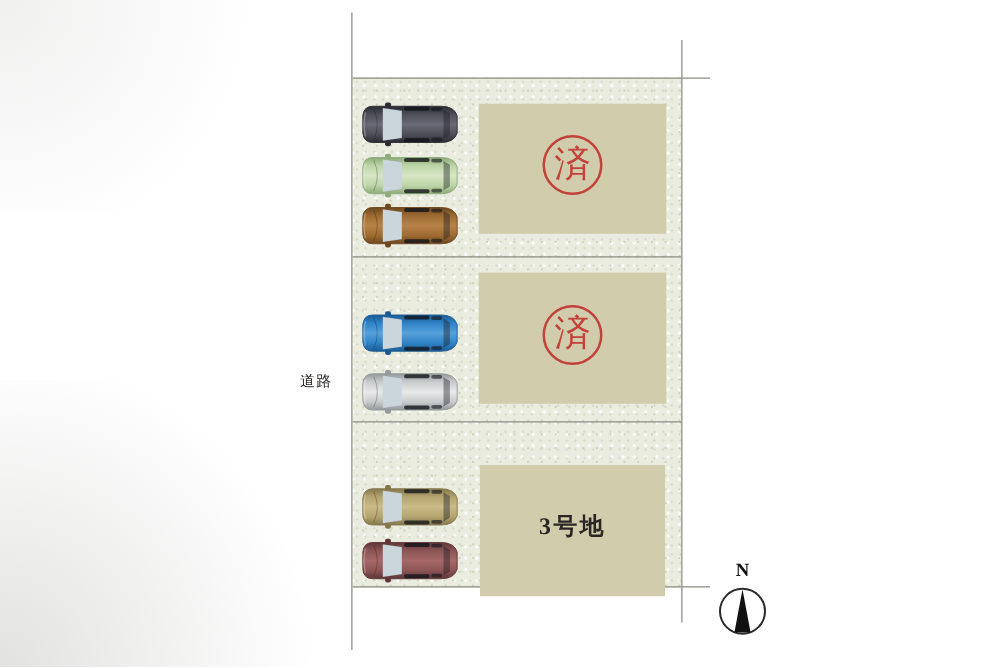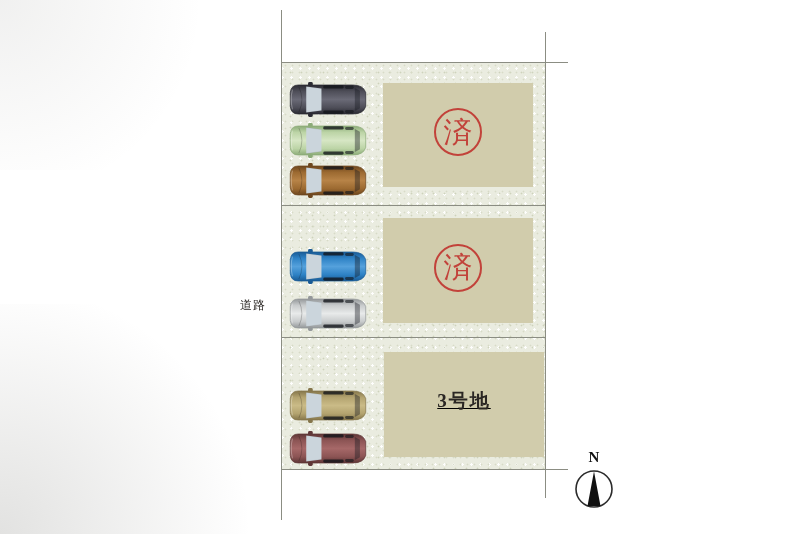--- a/index.html
+++ b/index.html
@@ -73,21 +73,21 @@
 
   <div class="road-label">道路</div>
 
   <div id="lots">
       <div class="pad" style="left: 383px; top: 83px; width: 150px; height: 104px;">
         <div class="stamp">済</div>
       </div>
       <div class="pad" style="left: 383px; top: 218px; width: 150px; height: 105px;">
         <div class="stamp">済</div>
       </div>
-      <div class="pad" style="left: 384px; top: 352px; width: 160px; height: 105px; text-decoration: underline;">
+      <div class="pad" style="left: 384px; top: 372px; width: 148px; height: 105px;">
         <div class="lot-label">3号地</div>
       </div>
     </div>
   <div id="cars">
   <svg class="car" style="left:288px;top:81px" width="80" height="37" viewBox="0 0 220 102">
     <defs>
       <linearGradient id="cg0" x1="0" y1="0" x2="0" y2="1">
         <stop offset="0" stop-color="#2a2a32"></stop>
         <stop offset="0.22" stop-color="#4e4e58"></stop>
         <stop offset="0.5" stop-color="#6a6a76"></stop>

